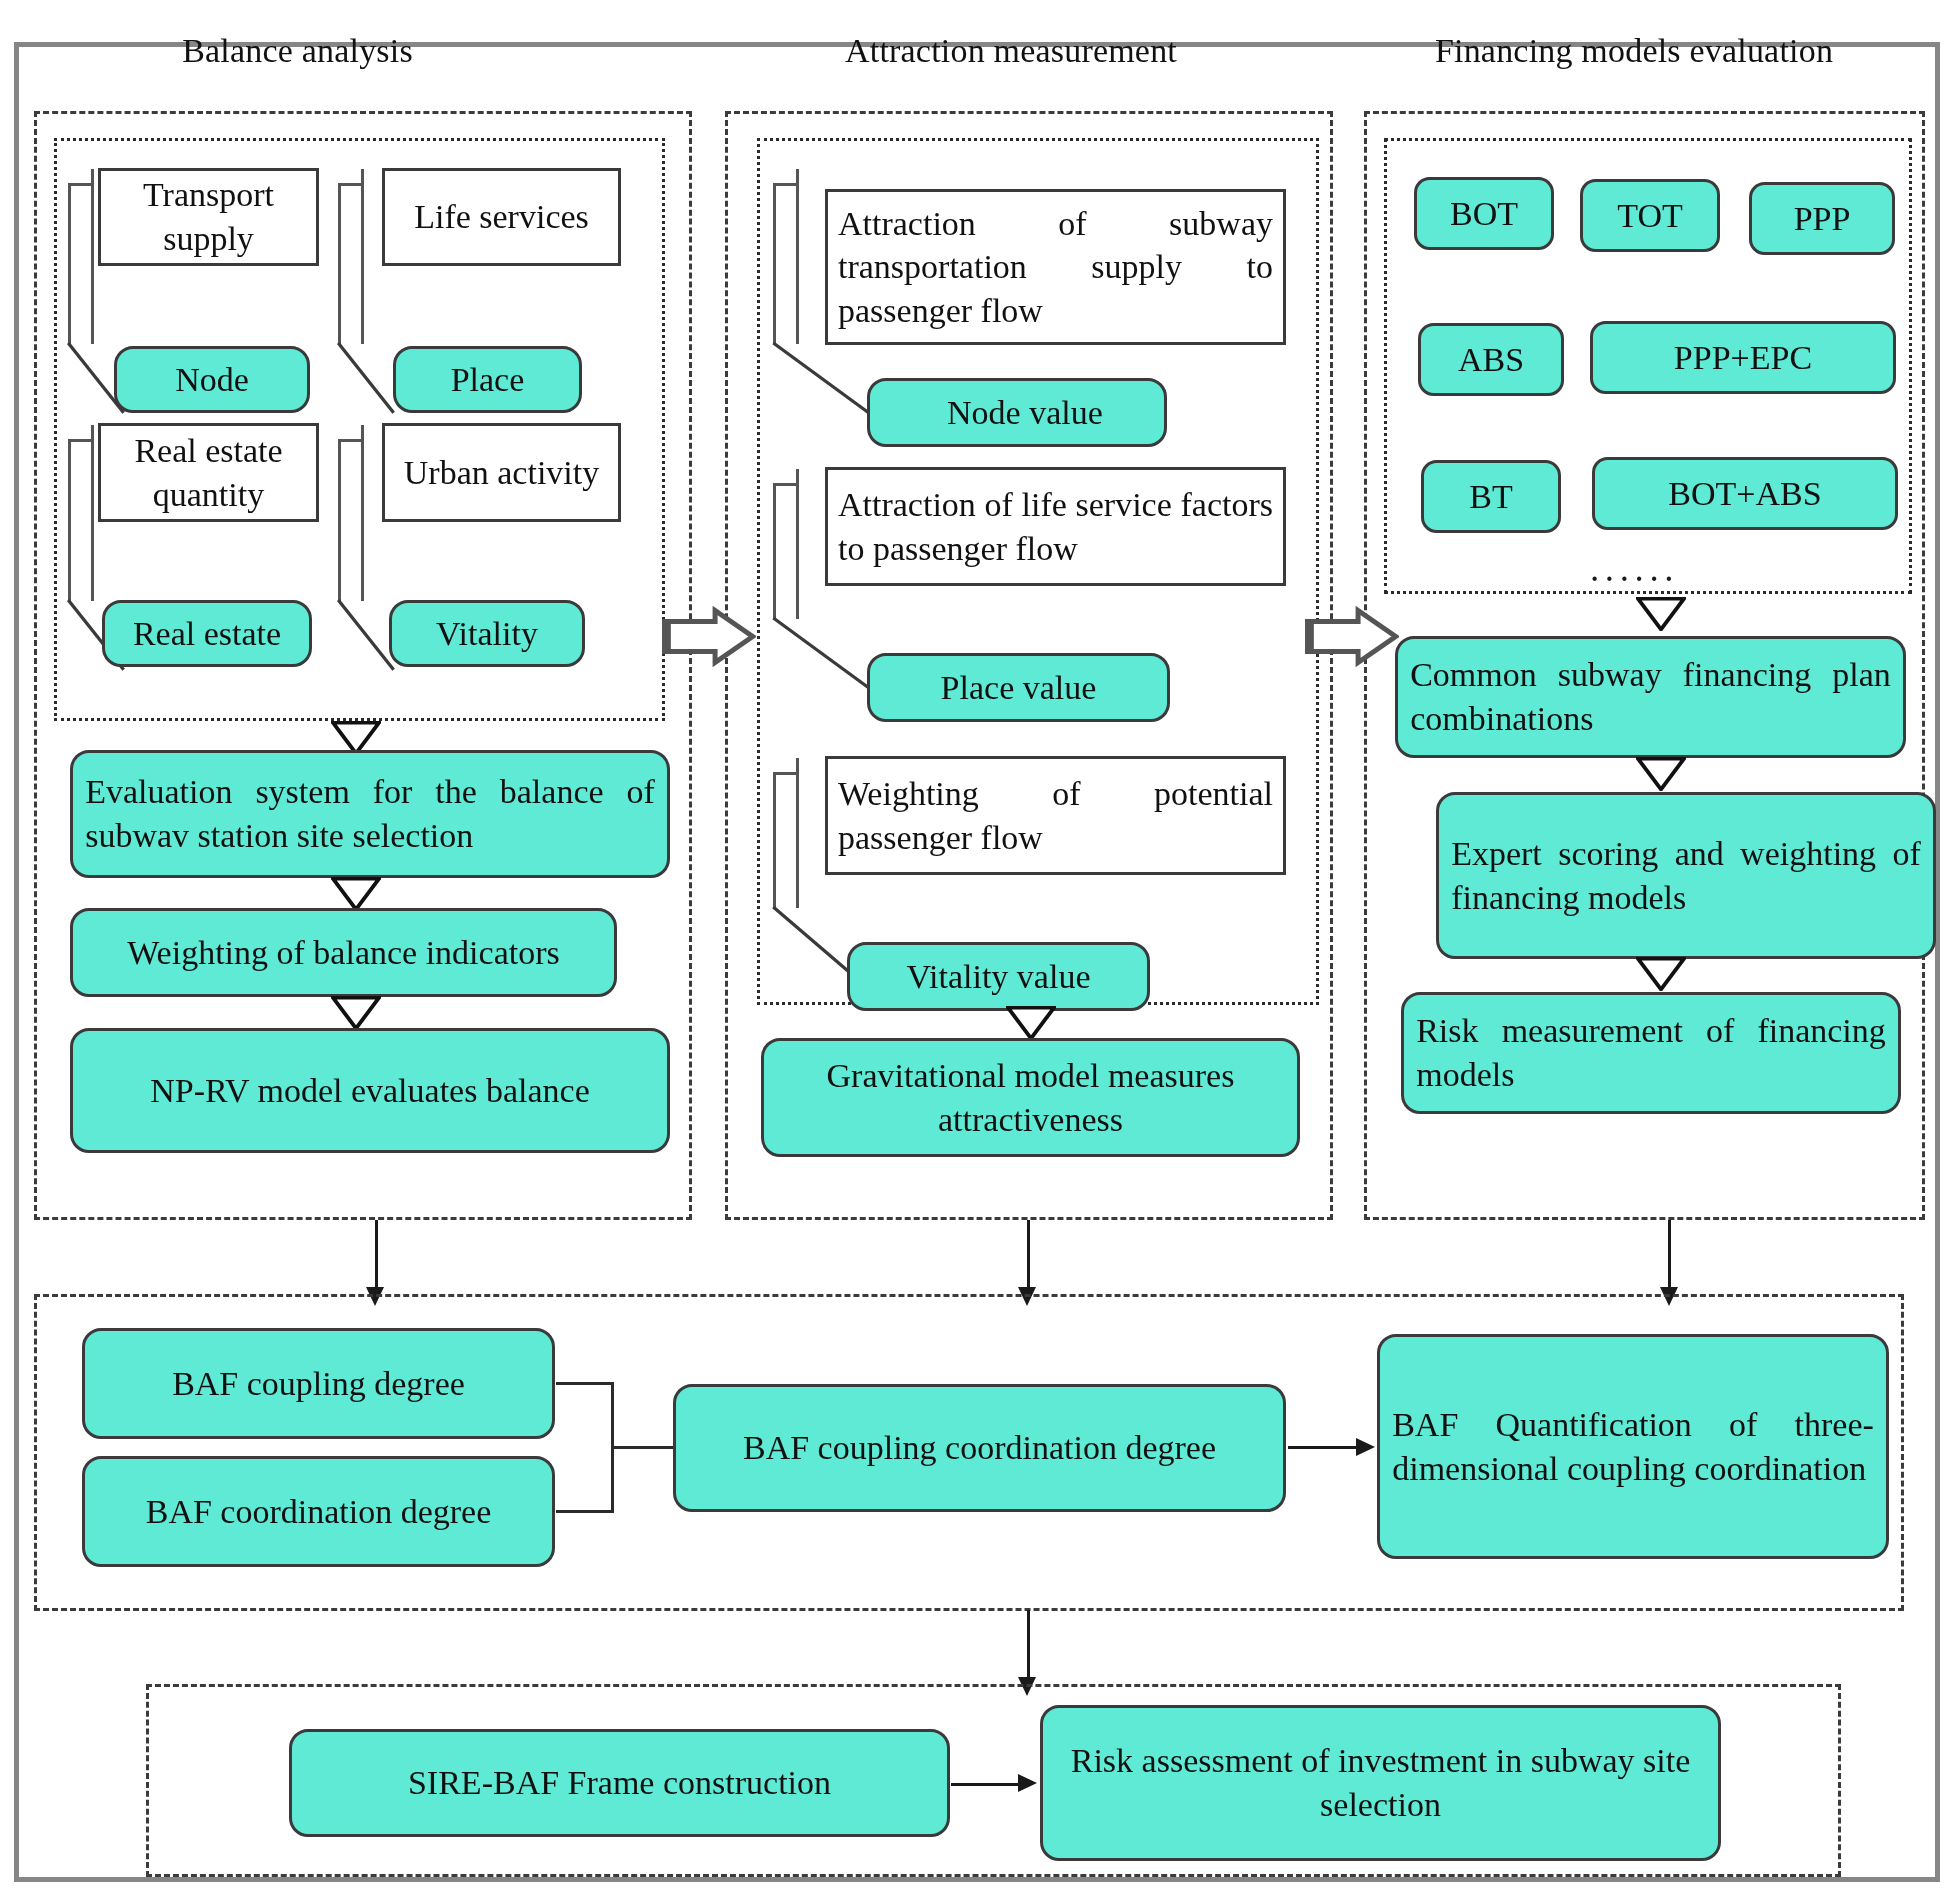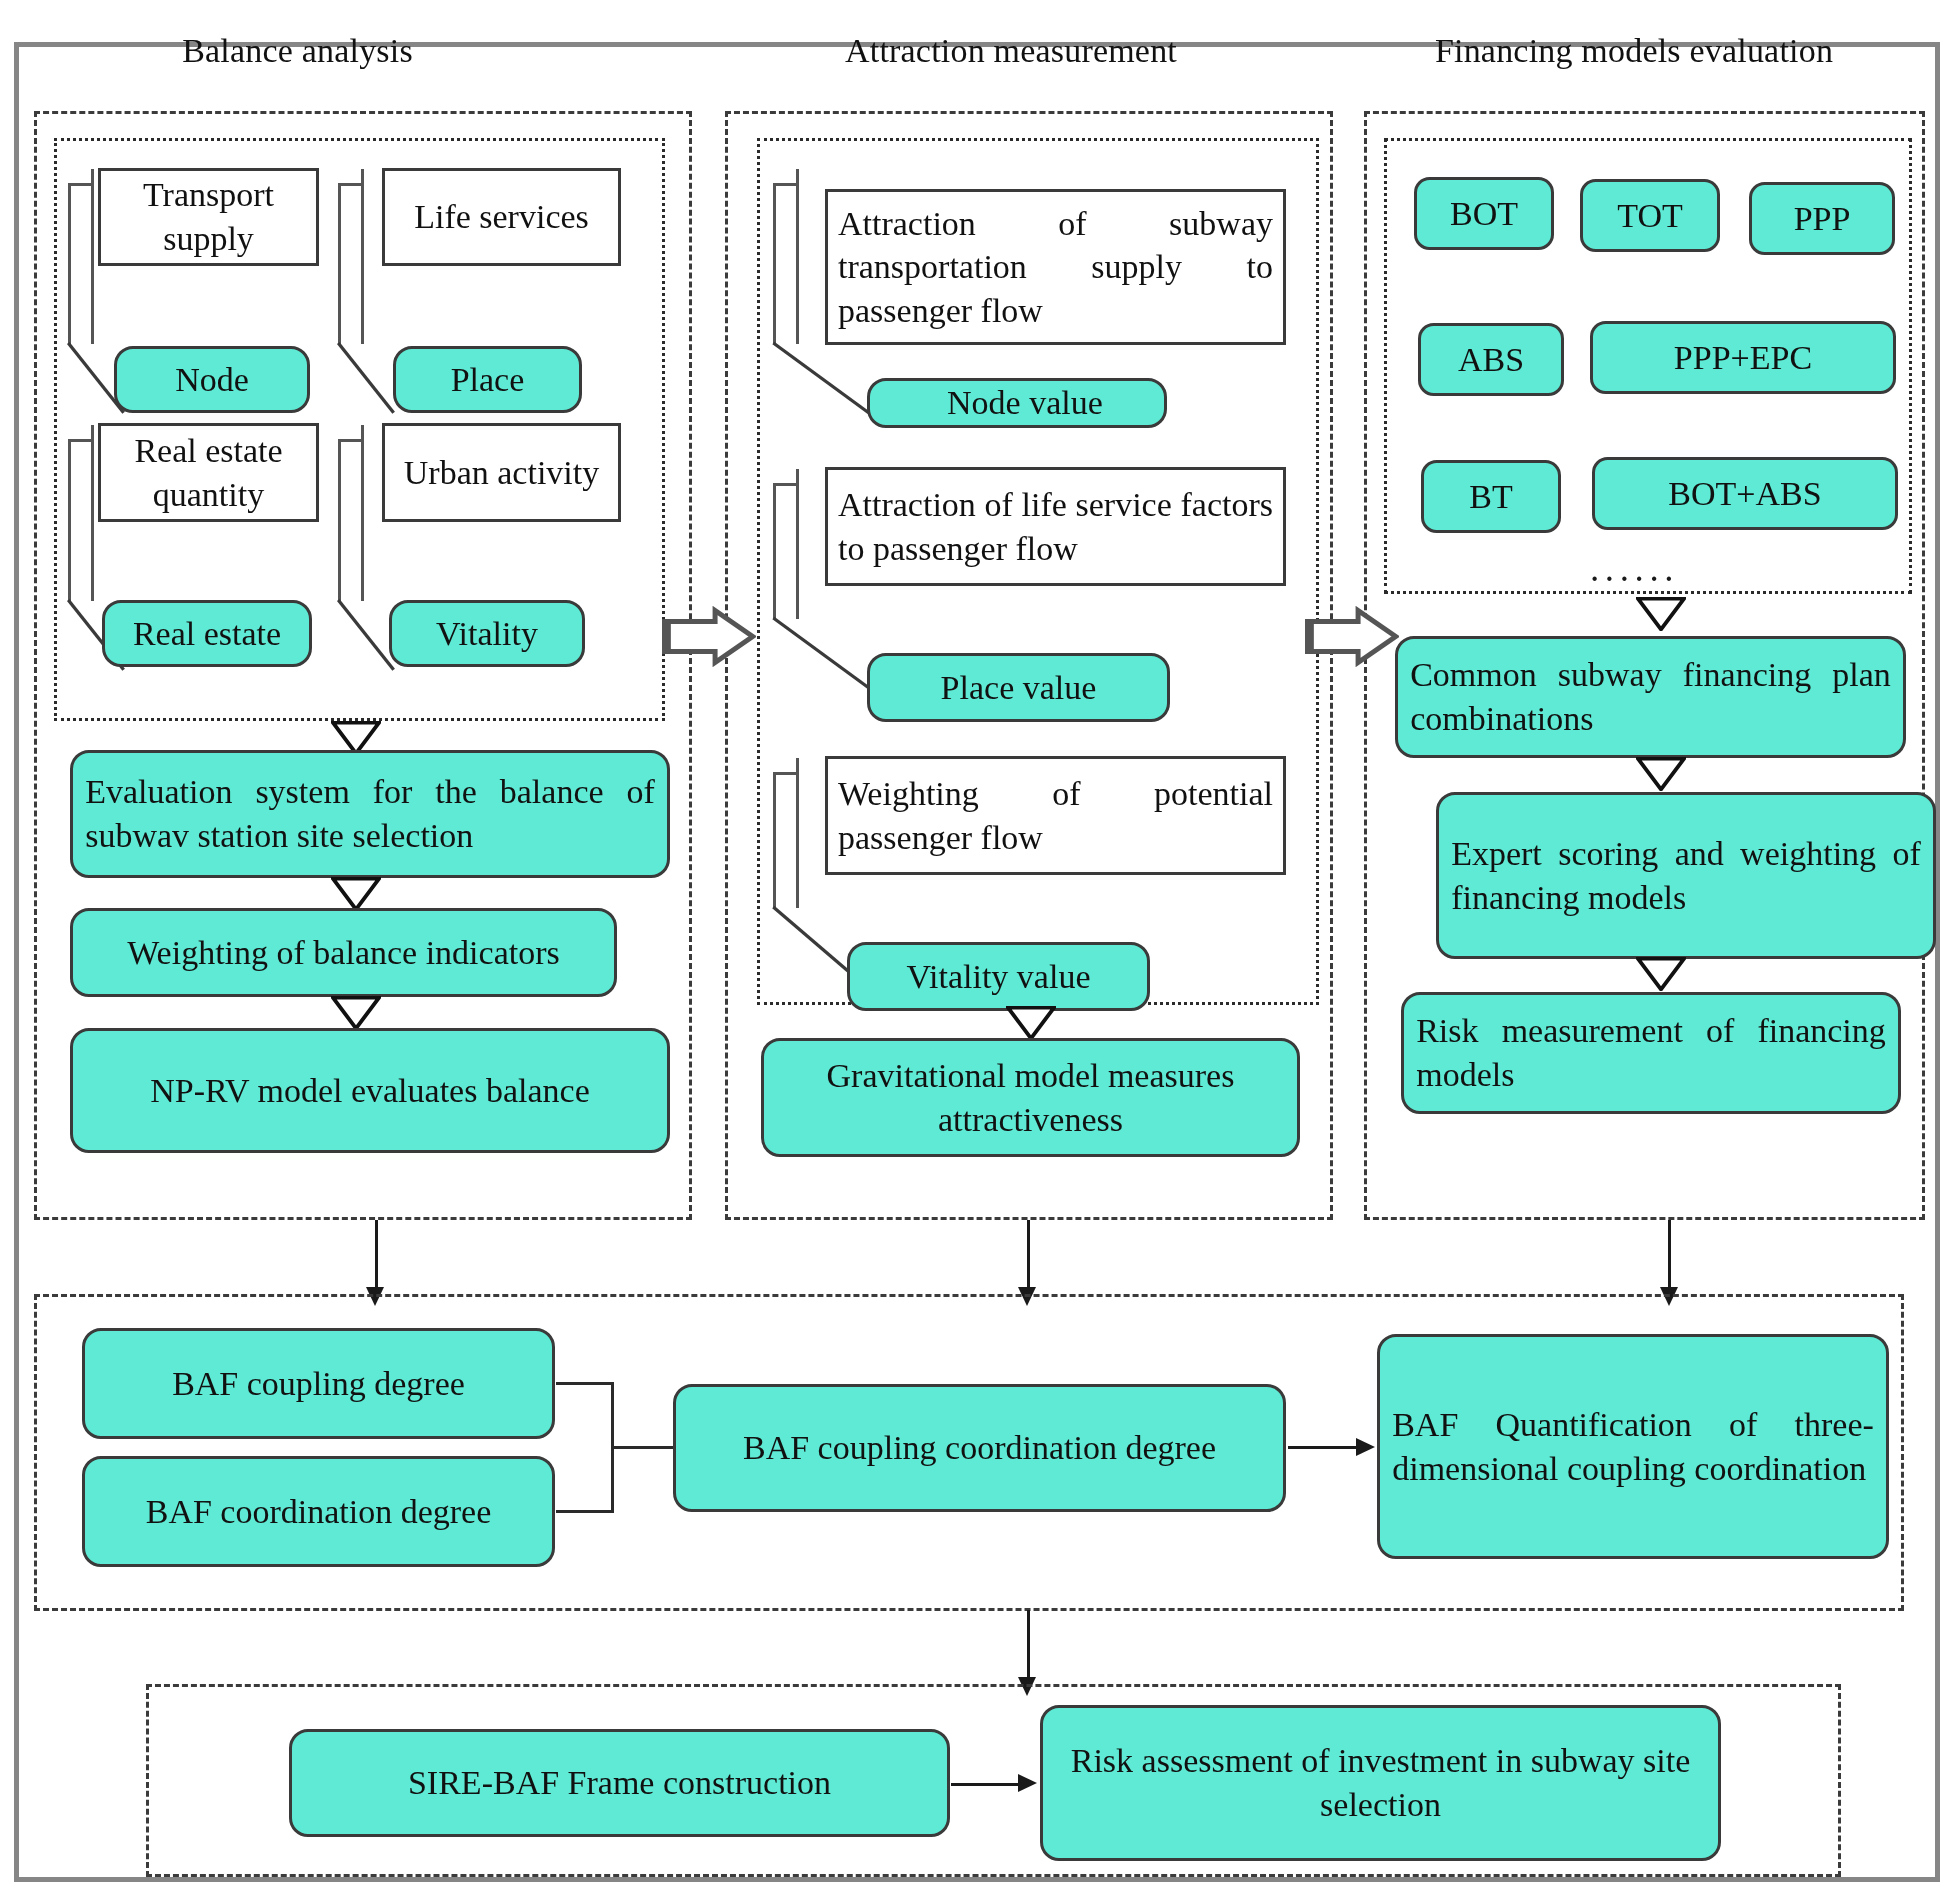--- a/index.html
+++ b/index.html
@@ -177,21 +177,21 @@
     <div class="v1"></div>
       <div class="tick"></div>
       <div class="v2"></div>
   </div>
   <svg class="diag" style="left:771px;top:343px;width:100px;height:72px;" viewBox="0 0 180 130" width="100" height="72">
     <line x1="4" y1="0" x2="176" y2="126" stroke="#3a3a3a" stroke-width="6"></line>
   </svg>
   <div class="abs rect t54" style="left:825px;top:161px;width:461px;height:156px;margin-top:28px;">
     <span class="just">Attraction of subway transportation supply to passenger flow</span>
   </div>
-  <div class="abs round t54" style="left:867px;top:378px;width:300px;height:50px;padding-left:28px;">
+  <div class="abs round t54" style="left:867px;top:378px;width:300px;height:69px;padding-left:28px;">
     <span>Node value</span>
   </div>
 
   <div class="brk" style="left:773px;top:483px;height:136px;">
     <div class="v1"></div>
       <div class="tick"></div>
       <div class="v2"></div>
   </div>
   <svg class="diag" style="left:771px;top:618px;width:100px;height:72px;" viewBox="0 0 180 130" width="100" height="72">
     <line x1="4" y1="0" x2="176" y2="126" stroke="#3a3a3a" stroke-width="6"></line>

